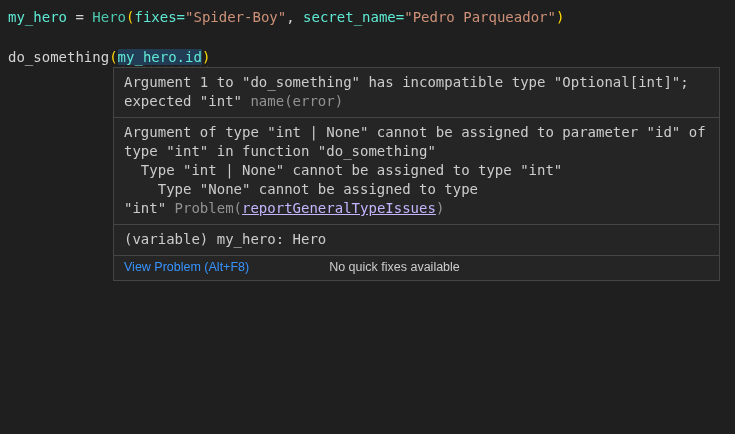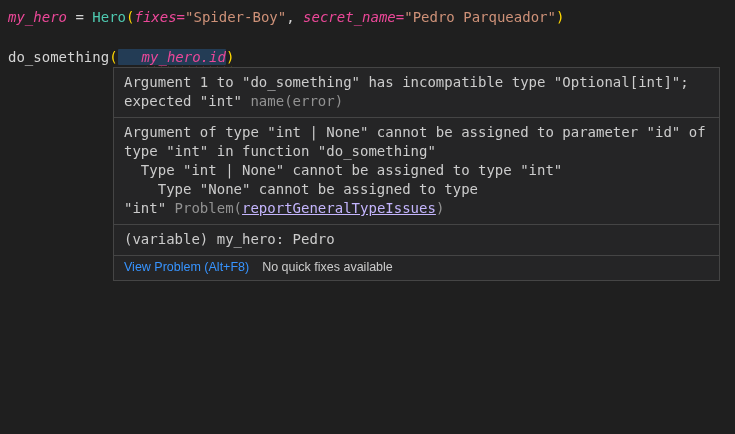--- a/index.html
+++ b/index.html
@@ -13,35 +13,34 @@
   
   .code {
     position: absolute;
     left: 0; top: 0; width: 735px;
     padding: 7px 0 0 8px;
     font-size: 14px;
     line-height: 20px;
     color: #d4d4d4;
   }
   .code-line { white-space: pre; height: 20px; }
-  .tok-var   { color: #ec4899; font-style: italic; }
+  .tok-var   { color: #5eead4; }
   .tok-class { color: #4ec9b0; }
   .tok-str   { color: #ce9178; }
   .tok-paren { color: #ffd700; }
   .tok-plain { color: #d4d4d4; }
 
   .word-highlight {
     background: rgba(38, 79, 120, 0.62);
     border-radius: 1px;
   }
   .squiggle-red {
     text-decoration: underline wavy #f14c4c 1px;
     text-decoration-skip-ink: none;
     text-underline-offset: 4px;
-    padding-left: 24px;
   }
   .squiggle-yellow {
     text-decoration: underline wavy #cca700 1px;
     text-decoration-skip-ink: none;
     text-underline-offset: 4px;
   }
 
   
   .hover-widget {
     position: absolute;
@@ -58,28 +57,28 @@
   .hover-line { white-space: pre; }
   .src-dim { color: #929292; }
   .src-link {
     color: #c4b5fd;
     text-decoration: underline;
     cursor: pointer;
   }
   .hover-status {
     display: flex;
     align-items: flex-end;
-    gap: 13px;
+    gap: 36px;
     padding: 4px 10px 5px 10px;
     font-family: "Liberation Sans", "DejaVu Sans", sans-serif;
     font-size: 12.5px;
     line-height: 15px;
   }
   .status-action { color: #3794ff; cursor: pointer; }
-  .status-info { color: #cccccc; }
+  .status-info { color: #cccccc; margin-left: 44px; }
 </style>
 </head>
 <body>
 
 <div class="code">
   <div class="code-line"><span class="tok-var">my_hero</span><span class="tok-plain"> = </span><span class="tok-class">Hero</span><span class="tok-paren">(</span><span class="tok-var">fixes=</span><span class="tok-str">"Spider-Boy"</span><span class="tok-plain">, </span><span class="tok-var">secret_name=</span><span class="tok-str">"Pedro Parqueador"</span><span class="tok-paren">)</span></div>
   <div class="code-line"></div>
   <div class="code-line"><span class="tok-plain">do_something</span><span class="tok-paren">(</span><span class="tok-var word-highlight squiggle-red">my_hero.id</span><span class="tok-paren squiggle-yellow">)</span></div>
 </div>
 
@@ -96,21 +95,21 @@
     <div class="hover-line">Argument of type "int | None" cannot be assigned to parameter "id" of</div>
     <div class="hover-line">type "int" in function "do_something"</div>
     <div class="hover-line">  Type "int | None" cannot be assigned to type "int"</div>
     <div class="hover-line">    Type "None" cannot be assigned to type</div>
     <div class="hover-line"><span>"int" </span><span class="src-dim">Problem(</span><span class="src-link">reportGeneralTypeIssues</span><span class="src-dim">)</span></div>
   </div>
 
   <div class="hover-divider"></div>
 
   <div class="hover-section">
-    <div class="hover-line">(variable) my_hero: Pedro</div>
+    <div class="hover-line">(variable) my_hero: Hero</div>
   </div>
 
   <div class="hover-divider"></div>
 
   <div class="hover-status">
     <span class="status-action">View Problem (Alt+F8)</span>
     <span class="status-info">No quick fixes available</span>
   </div>
 
 </div>

